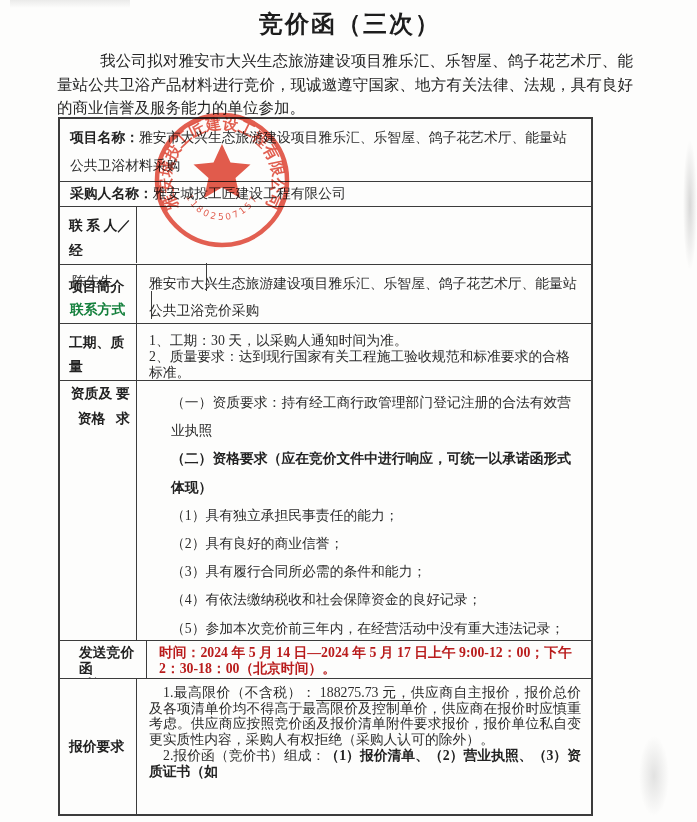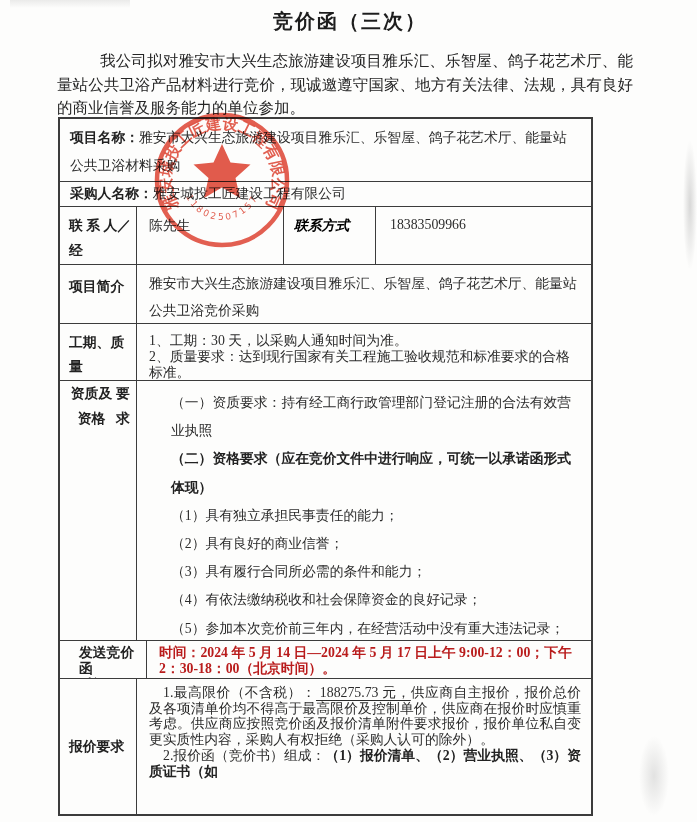--- a/index.html
+++ b/index.html
@@ -9,21 +9,21 @@
     width: 697px; height: 822px;
     margin: 0 auto;
     background: #fdfdfc;
     overflow: hidden;
     font-family: "Liberation Serif", "DejaVu Serif", serif;
     color: #2b2b2b;
   }
   .doc-title {
     position: absolute; top: 8px; left: 45px; width: 610px;
     text-align: center;
-    font-size: 20px; font-weight: bold; letter-spacing: 2px;
+    font-size: 24px; font-weight: bold; letter-spacing: 2px;
     color: #1d1d1d;
   }
   .intro {
     position: absolute; top: 49px; left: 57px; width: 576px;
     font-size: 15.5px; line-height: 23.5px;
     text-align: justify; text-indent: 43px;
     color: #252525;
   }
   .doc-table {
     position: absolute; left: 58px; top: 117px;
@@ -44,23 +44,23 @@
     padding: 6px 4px 0 9px;
     line-height: 25px;
     color: #222;
   }
   .content-cell { flex: 1; padding: 4px 10px 0 12px; }
   .full-cell { flex: 1; padding: 4px 12px 0 10px; }
   b, .bold { font-weight: bold; color: #222; }
   .center-line { display: block; text-align: center; }
   .row1 { height: 63px; } .row1 .full-cell { line-height: 28px; padding-top: 5px; }
   .row2 { height: 25px; } .row2 .full-cell { line-height: 20px; padding-top: 2px; }
-  .row3 { height: 58px; }
+  .row3 { height: 58px; flex-direction: column; }
   .row3 .c-name  { width: 147px; flex: none; border-right: 1.5px solid #3c3c3c; padding: 10px 6px 0 12px; }
-  .row3 .c-plabel{ width: 92px;  flex: none; border-right: 1.5px solid #3c3c3c; padding: 10px 4px 0 10px; font-weight: bold; color:#000000;font-style:italic; }
+  .row3 .c-plabel{ width: 92px;  flex: none; border-right: 1.5px solid #3c3c3c; padding: 10px 4px 0 10px; font-weight: bold; color:#15803d; }
   .row3 .c-phone { flex: 1; padding: 10px 6px 0 14px; }
   .row4 { height: 59px; } .row4 .content-cell { line-height: 27px; padding-top: 5px; }
   .row4 .label-cell { padding-top: 9px; }
   .row5 { height: 57px; } .row5 .content-cell { line-height: 26px; padding-top: 6px; }
   .row6 { height: 57px; } .row6 .content-cell { line-height: 15.8px; padding-top: 9px; }
   .row6 .label-cell { padding-top: 7px; line-height: 24px; }
   .row7 { height: 260px; }
   .row7 .label-cell { display: flex; flex-direction: row; justify-content: center; padding-top: 0; line-height: 25px; }
   .row7 .content-cell { padding-top: 8px; }
   .row7 .quali-item { display: block; padding-left: 22px; line-height: 28.2px; }

